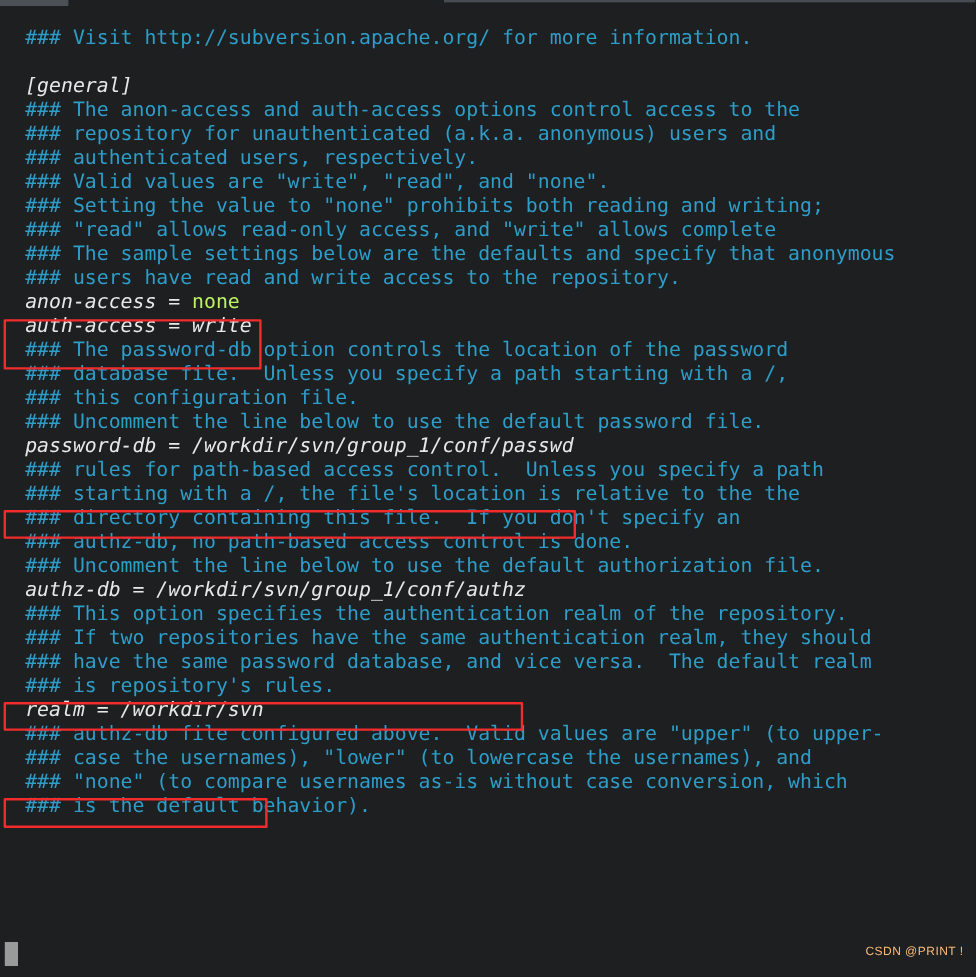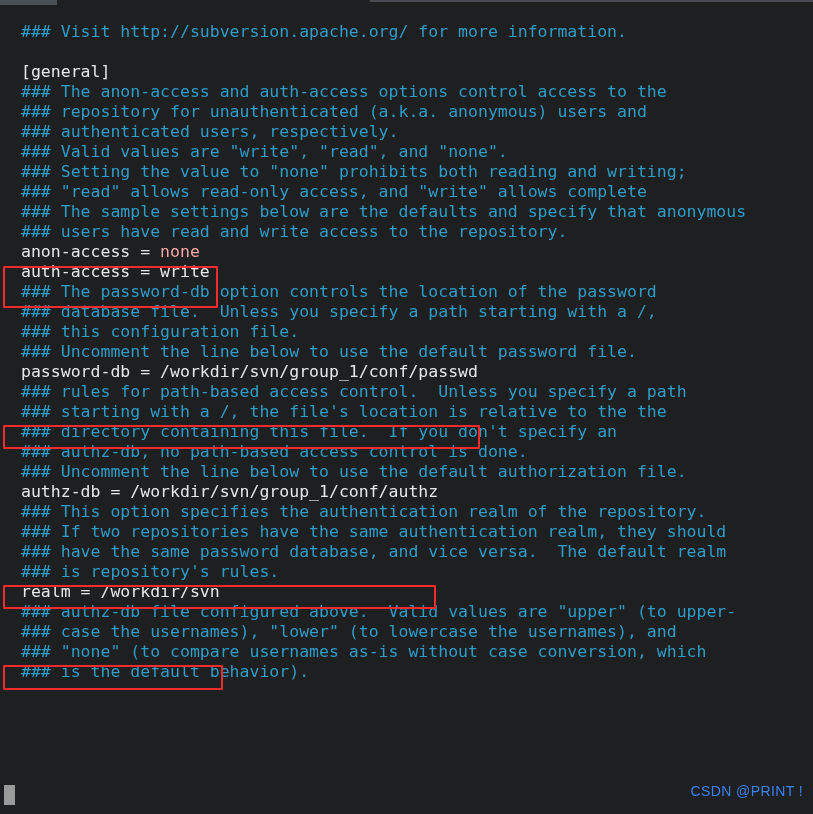--- a/index.html
+++ b/index.html
@@ -40,22 +40,22 @@
   .line {
     position: relative;
     height: 20px;
     line-height: 20px;
     font-size: 16.5px;
     white-space: pre;
     padding-left: 4px;
     letter-spacing: 0px;
   }
   .c-comment { color: #2e9dc8; }
-  .c-plain   { color: #e8e8e8; }
-  .c-magenta { color: #fca5a5; }
+  .c-plain   { color: #e8e8e8; font-style: italic; }
+  .c-magenta { color: #bef264; }
 
   
   .hl {
     position: absolute;
     border: 2px solid #f22c2c;
     box-sizing: border-box;
     pointer-events: none;
     border-radius: 1px;
   }
 
@@ -63,22 +63,22 @@
   #cursor {
     position: absolute;
     background: #b9b9b9;
     opacity: 0.80;
   }
 
   #watermark {
     position: absolute;
     right: 10px;
     bottom: 15px;
-    color: #3b82f6;
-    font-size: 14px;
+    color: #fdba74;
+    font-size: 10px;
     font-family: "Liberation Sans", sans-serif;
     letter-spacing: 0.4px;
   }
 </style>
 </head>
 <body>
 
 <div id="screen">
 
   <div id="topbar-left"></div>

